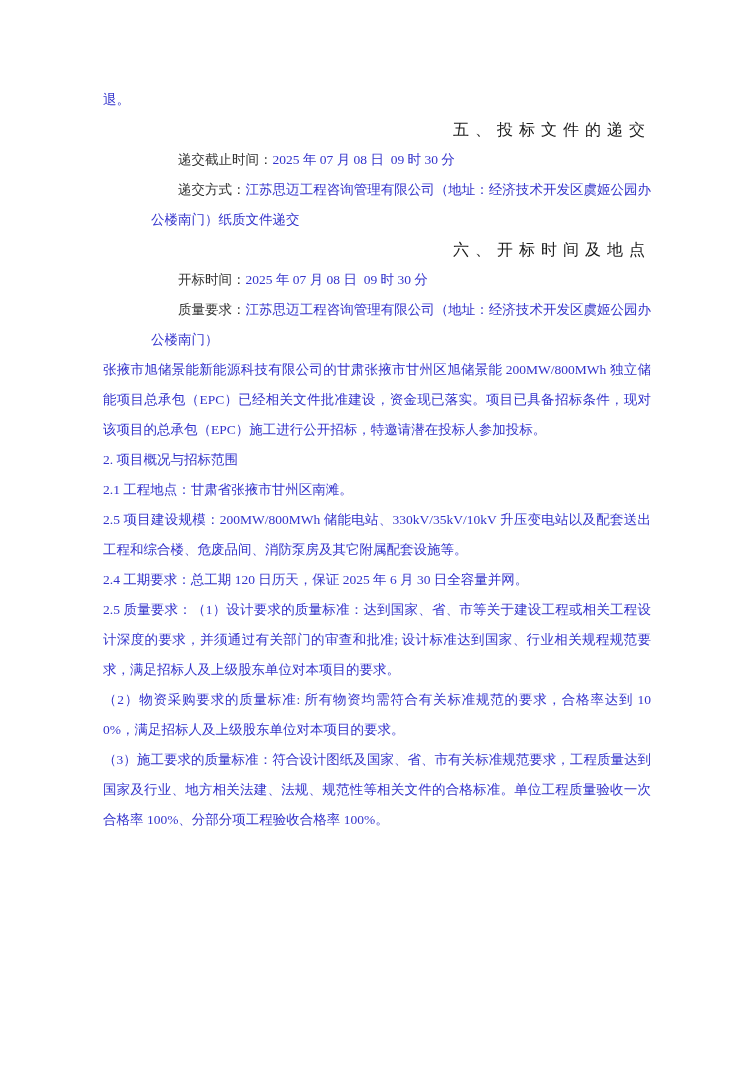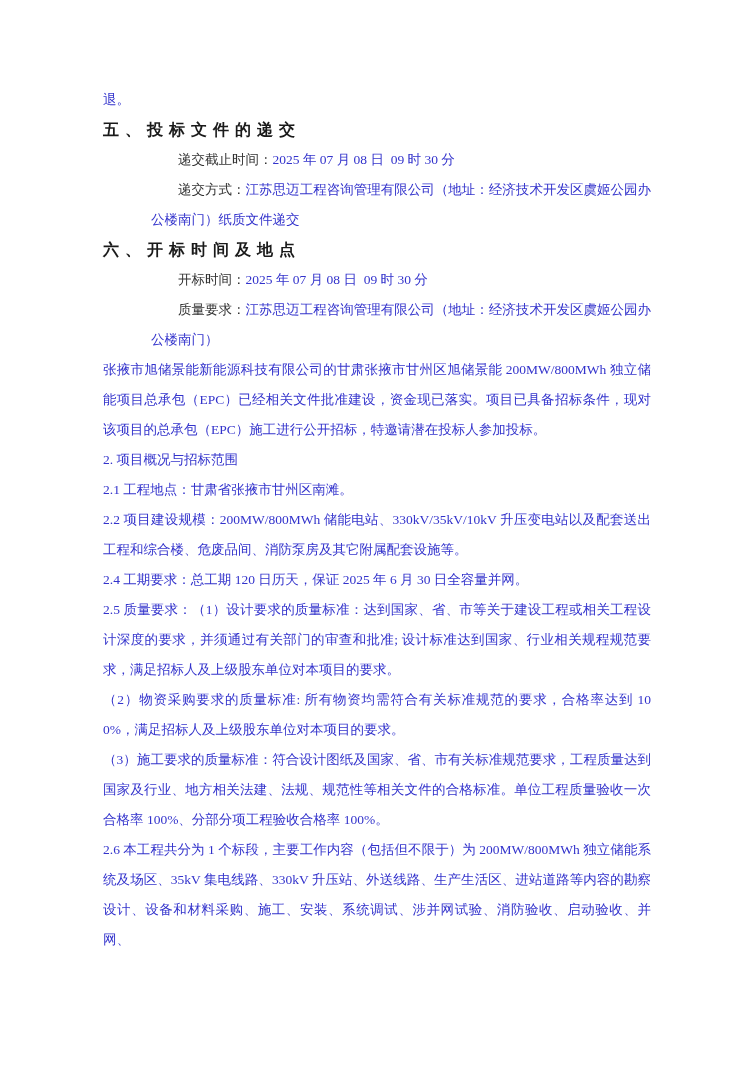--- a/index.html
+++ b/index.html
@@ -25,43 +25,42 @@
     font-size:13.5px;
     line-height:30px;
     text-align:justify;
     white-space:pre-wrap;
     word-break:break-all;
     color:var(--blue);
   }
   .page p.heading{
     font-family:"Liberation Sans","DejaVu Sans",sans-serif;
     font-size:16px;
-    font-weight:bold;
+    font-weight:normal;
     letter-spacing:6px;
     color:var(--heading);
-    text-align:left;
+    text-align:right;
     white-space:normal;
   }
   .page p.indent{ text-indent:2em;margin-left:48px; }
   .c-blue{ color:var(--blue); }
   .c-black{ color:var(--black); }
 </style>
 </head>
 <body>
 
 <main class="page">
     <p class="body"><span class="c-blue">退。</span></p>
     <p class="heading"><span class="">五、投标文件的递交</span></p>
     <p class="body indent"><span class="c-black">递交截止时间：</span><span class="c-blue">2025 年 07 月 08 日  09 时 30 分</span></p>
     <p class="body indent"><span class="c-black">递交方式：</span><span class="c-blue">江苏思迈工程咨询管理有限公司（地址：经济技术开发区虞姬公园办公楼南门）纸质文件递交</span></p>
     <p class="heading"><span class="">六、开标时间及地点</span></p>
     <p class="body indent"><span class="c-black">开标时间：</span><span class="c-blue">2025 年 07 月 08 日  09 时 30 分</span></p>
     <p class="body indent"><span class="c-black">质量要求：</span><span class="c-blue">江苏思迈工程咨询管理有限公司（地址：经济技术开发区虞姬公园办公楼南门）</span></p>
     <p class="body"><span class="c-blue">张掖市旭储景能新能源科技有限公司的甘肃张掖市甘州区旭储景能 200MW/800MWh 独立储能项目总承包（EPC）已经相关文件批准建设，资金现已落实。项目已具备招标条件，现对该项目的总承包（EPC）施工进行公开招标，特邀请潜在投标人参加投标。</span></p>
     <p class="body"><span class="c-blue">2. 项目概况与招标范围</span></p>
     <p class="body"><span class="c-blue">2.1 工程地点：甘肃省张掖市甘州区南滩。</span></p>
-    <p class="body"><span class="c-blue">2.2 项目建设规模：200MW/800MWh 储能电站、330kV/35kV/10kV 升压变电站以及配套送出工程和综合楼、危废品间、消防泵房及其它附属配套设施等。</span></p>
+    <p class="body"><span class="c-blue">2.5 项目建设规模：200MW/800MWh 储能电站、330kV/35kV/10kV 升压变电站以及配套送出工程和综合楼、危废品间、消防泵房及其它附属配套设施等。</span></p>
     <p class="body"><span class="c-blue">2.4 工期要求：总工期 120 日历天，保证 2025 年 6 月 30 日全容量并网。</span></p>
     <p class="body"><span class="c-blue">2.5 质量要求：（1）设计要求的质量标准：达到国家、省、市等关于建设工程或相关工程设计深度的要求，并须通过有关部门的审查和批准; 设计标准达到国家、行业相关规程规范要求，满足招标人及上级股东单位对本项目的要求。</span></p>
     <p class="body"><span class="c-blue">（2）物资采购要求的质量标准: 所有物资均需符合有关标准规范的要求，合格率达到 100%，满足招标人及上级股东单位对本项目的要求。</span></p>
     <p class="body"><span class="c-blue">（3）施工要求的质量标准：符合设计图纸及国家、省、市有关标准规范要求，工程质量达到国家及行业、地方相关法建、法规、规范性等相关文件的合格标准。单位工程质量验收一次合格率 100%、分部分项工程验收合格率 100%。</span></p>
-    <p class="body"><span class="c-blue">2.6 本工程共分为 1 个标段，主要工作内容（包括但不限于）为 200MW/800MWh 独立储能系统及场区、35kV 集电线路、330kV 升压站、外送线路、生产生活区、进站道路等内容的勘察设计、设备和材料采购、施工、安装、系统调试、涉并网试验、消防验收、启动验收、并网、</span></p>
   </main>
 
 </body></html>

